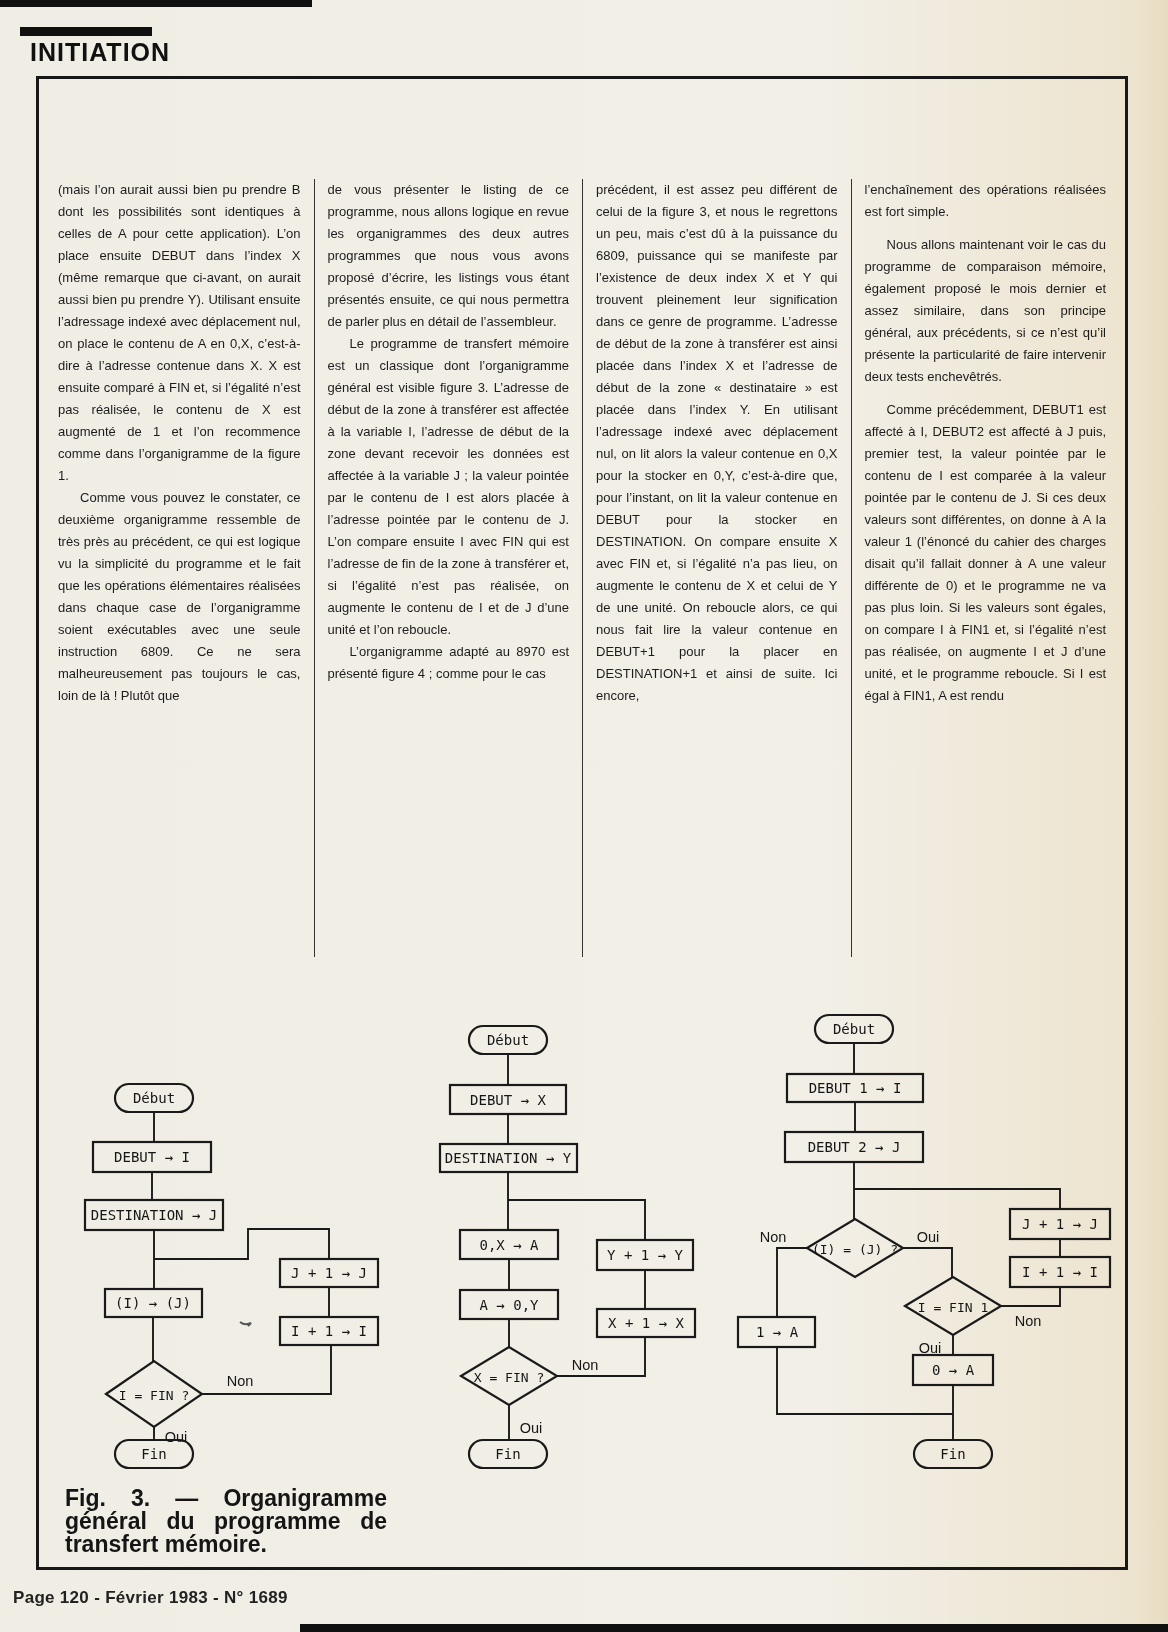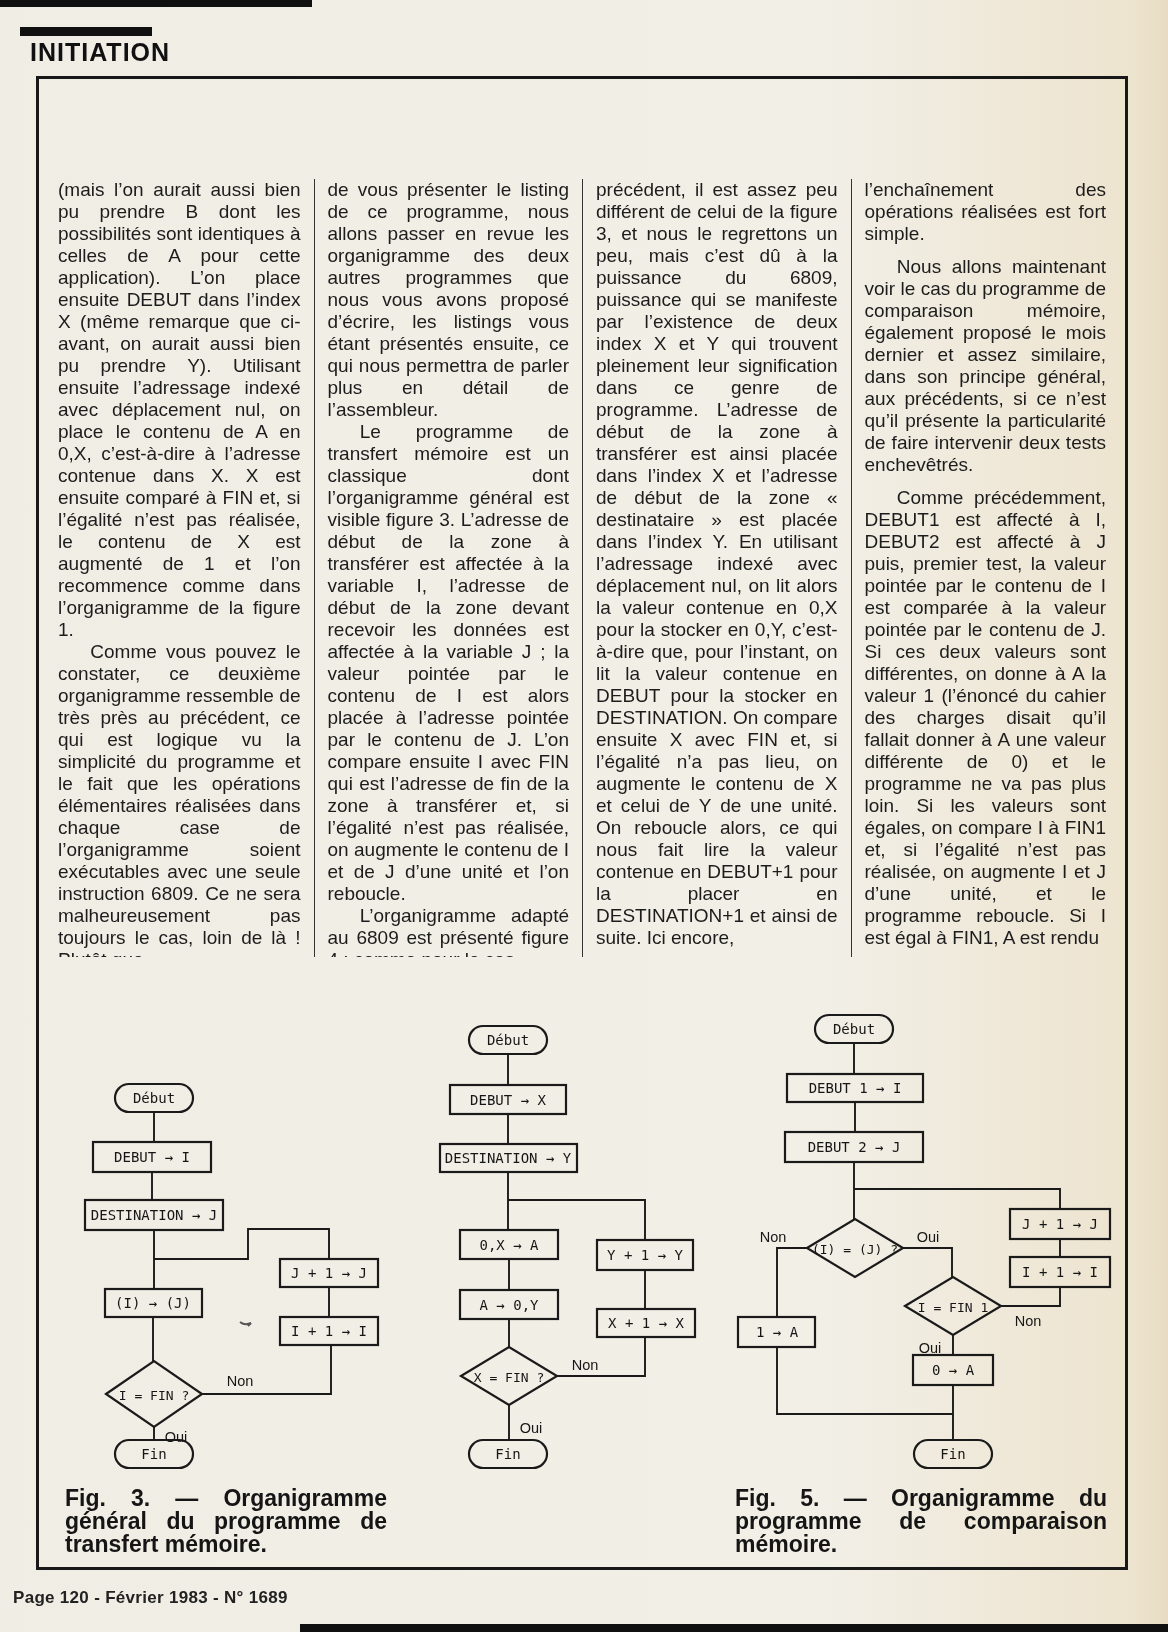--- a/index.html
+++ b/index.html
@@ -19,21 +19,21 @@
   .frame{
     position:absolute;left:36px;top:76px;width:1092px;height:1494px;
     border:3px solid #181818;box-sizing:border-box;
   }
   .columns{
     position:absolute;left:6px;top:100px;width:1074px;height:778px;
     display:flex;overflow:hidden;
   }
   .col{
     width:25%;box-sizing:border-box;padding:0 13px;
-    font-size:19px;line-height:22px;text-align:justify;color:#1c1c1c;
+    font-size:13px;line-height:22px;text-align:justify;color:#1c1c1c;
   }
   .col + .col{border-left:1px solid #333;}
   .para{margin:0;}
   .para.indent{text-indent:1.7em;}
   .para.gap{margin-top:11px;}
   .figs{position:absolute;left:1px;top:883px;width:1090px;height:512px;}
   .figs text{
     font-family:"DejaVu Sans Mono",monospace;fill:#161616;font-size:14px;
   }
   .figs text.dia{font-size:13px;}
@@ -65,23 +65,23 @@
   <div class="masthead">INITIATION</div>
 
   <div class="frame">
 
     <div class="columns">
       <div class="col">
         <p class="para">(mais l’on aurait aussi bien pu prendre B dont les possibilités sont identiques à celles de A pour cette application). L’on place ensuite DEBUT dans l’index X (même remarque que ci-avant, on aurait aussi bien pu prendre Y). Utilisant ensuite l’adressage indexé avec déplacement nul, on place le contenu de A en 0,X, c’est-à-dire à l’adresse contenue dans X. X est ensuite comparé à FIN et, si l’égalité n’est pas réalisée, le contenu de X est augmenté de 1 et l’on recommence comme dans l’organigramme de la figure 1.</p>
         <p class="para indent">Comme vous pouvez le constater, ce deuxième organigramme ressemble de très près au précédent, ce qui est logique vu la simplicité du programme et le fait que les opérations élémentaires réalisées dans chaque case de l’organigramme soient exécutables avec une seule instruction 6809. Ce ne sera malheureusement pas toujours le cas, loin de là ! Plutôt que</p>
       </div>
       <div class="col">
-        <p class="para">de vous présenter le listing de ce programme, nous allons passer en revue les organigramme des deux autres programmes que nous vous avons proposé d’écrire, les listings vous étant présentés ensuite, ce qui nous permettra de parler plus en détail de l’assembleur.</p>
+        <p class="para">de vous présenter le listing de ce programme, nous allons logique en revue les organigrammes des deux autres programmes que nous vous avons proposé d’écrire, les listings vous étant présentés ensuite, ce qui nous permettra de parler plus en détail de l’assembleur.</p>
         <p class="para indent">Le programme de transfert mémoire est un classique dont l’organigramme général est visible figure 3. L’adresse de début de la zone à transférer est affectée à la variable I, l’adresse de début de la zone devant recevoir les données est affectée à la variable J ; la valeur pointée par le contenu de I est alors placée à l’adresse pointée par le contenu de J. L’on compare ensuite I avec FIN qui est l’adresse de fin de la zone à transférer et, si l’égalité n’est pas réalisée, on augmente le contenu de I et de J d’une unité et l’on reboucle.</p>
-        <p class="para indent">L’organigramme adapté au 6809 est présenté figure 4 ; comme pour le cas</p>
+        <p class="para indent">L’organigramme adapté au 8970 est présenté figure 4 ; comme pour le cas</p>
       </div>
       <div class="col">
         <p class="para">précédent, il est assez peu différent de celui de la figure 3, et nous le regrettons un peu, mais c’est dû à la puissance du 6809, puissance qui se manifeste par l’existence de deux index X et Y qui trouvent pleinement leur signification dans ce genre de programme. L’adresse de début de la zone à transférer est ainsi placée dans l’index X et l’adresse de début de la zone « destinataire » est placée dans l’index Y. En utilisant l’adressage indexé avec déplacement nul, on lit alors la valeur contenue en 0,X pour la stocker en 0,Y, c’est-à-dire que, pour l’instant, on lit la valeur contenue en DEBUT pour la stocker en DESTINATION. On compare ensuite X avec FIN et, si l’égalité n’a pas lieu, on augmente le contenu de X et celui de Y de une unité. On reboucle alors, ce qui nous fait lire la valeur contenue en DEBUT+1 pour la placer en DESTINATION+1 et ainsi de suite. Ici encore,</p>
       </div>
       <div class="col">
         <p class="para">l’enchaînement des opérations réalisées est fort simple.</p>
         <p class="para indent gap">Nous allons maintenant voir le cas du programme de comparaison mémoire, également proposé le mois dernier et assez similaire, dans son principe général, aux précédents, si ce n’est qu’il présente la particularité de faire intervenir deux tests enchevêtrés.</p>
         <p class="para indent gap">Comme précédemment, DEBUT1 est affecté à I, DEBUT2 est affecté à J puis, premier test, la valeur pointée par le contenu de I est comparée à la valeur pointée par le contenu de J. Si ces deux valeurs sont différentes, on donne à A la valeur 1 (l’énoncé du cahier des charges disait qu’il fallait donner à A une valeur différente de 0) et le programme ne va pas plus loin. Si les valeurs sont égales, on compare I à FIN1 et, si l’égalité n’est pas réalisée, on augmente I et J d’une unité, et le programme reboucle. Si I est égal à FIN1, A est rendu</p>
       </div>
     </div>
@@ -215,19 +215,18 @@
 
         <rect class="shape" x="873" y="393" width="80" height="30"></rect>
         <text x="913" y="409" text-anchor="middle" dominant-baseline="middle">0 → A</text>
 
         <rect class="shape" x="874" y="478" width="78" height="28" rx="14"></rect>
         <text x="913" y="493" text-anchor="middle" dominant-baseline="middle">Fin</text>
       </g>
     </svg>
 
     <div class="caption cap3">Fig. 3. — Organigramme général du programme de transfert mémoire.</div>
-    <div class="caption cap5">Fig. 5. — Organigramme du programme de comparaison mémoire.</div>
 
   </div>
 
   <div class="footer">Page 120 - Février 1983 - N° 1689</div>
 
 </div>
 
 </body></html>

